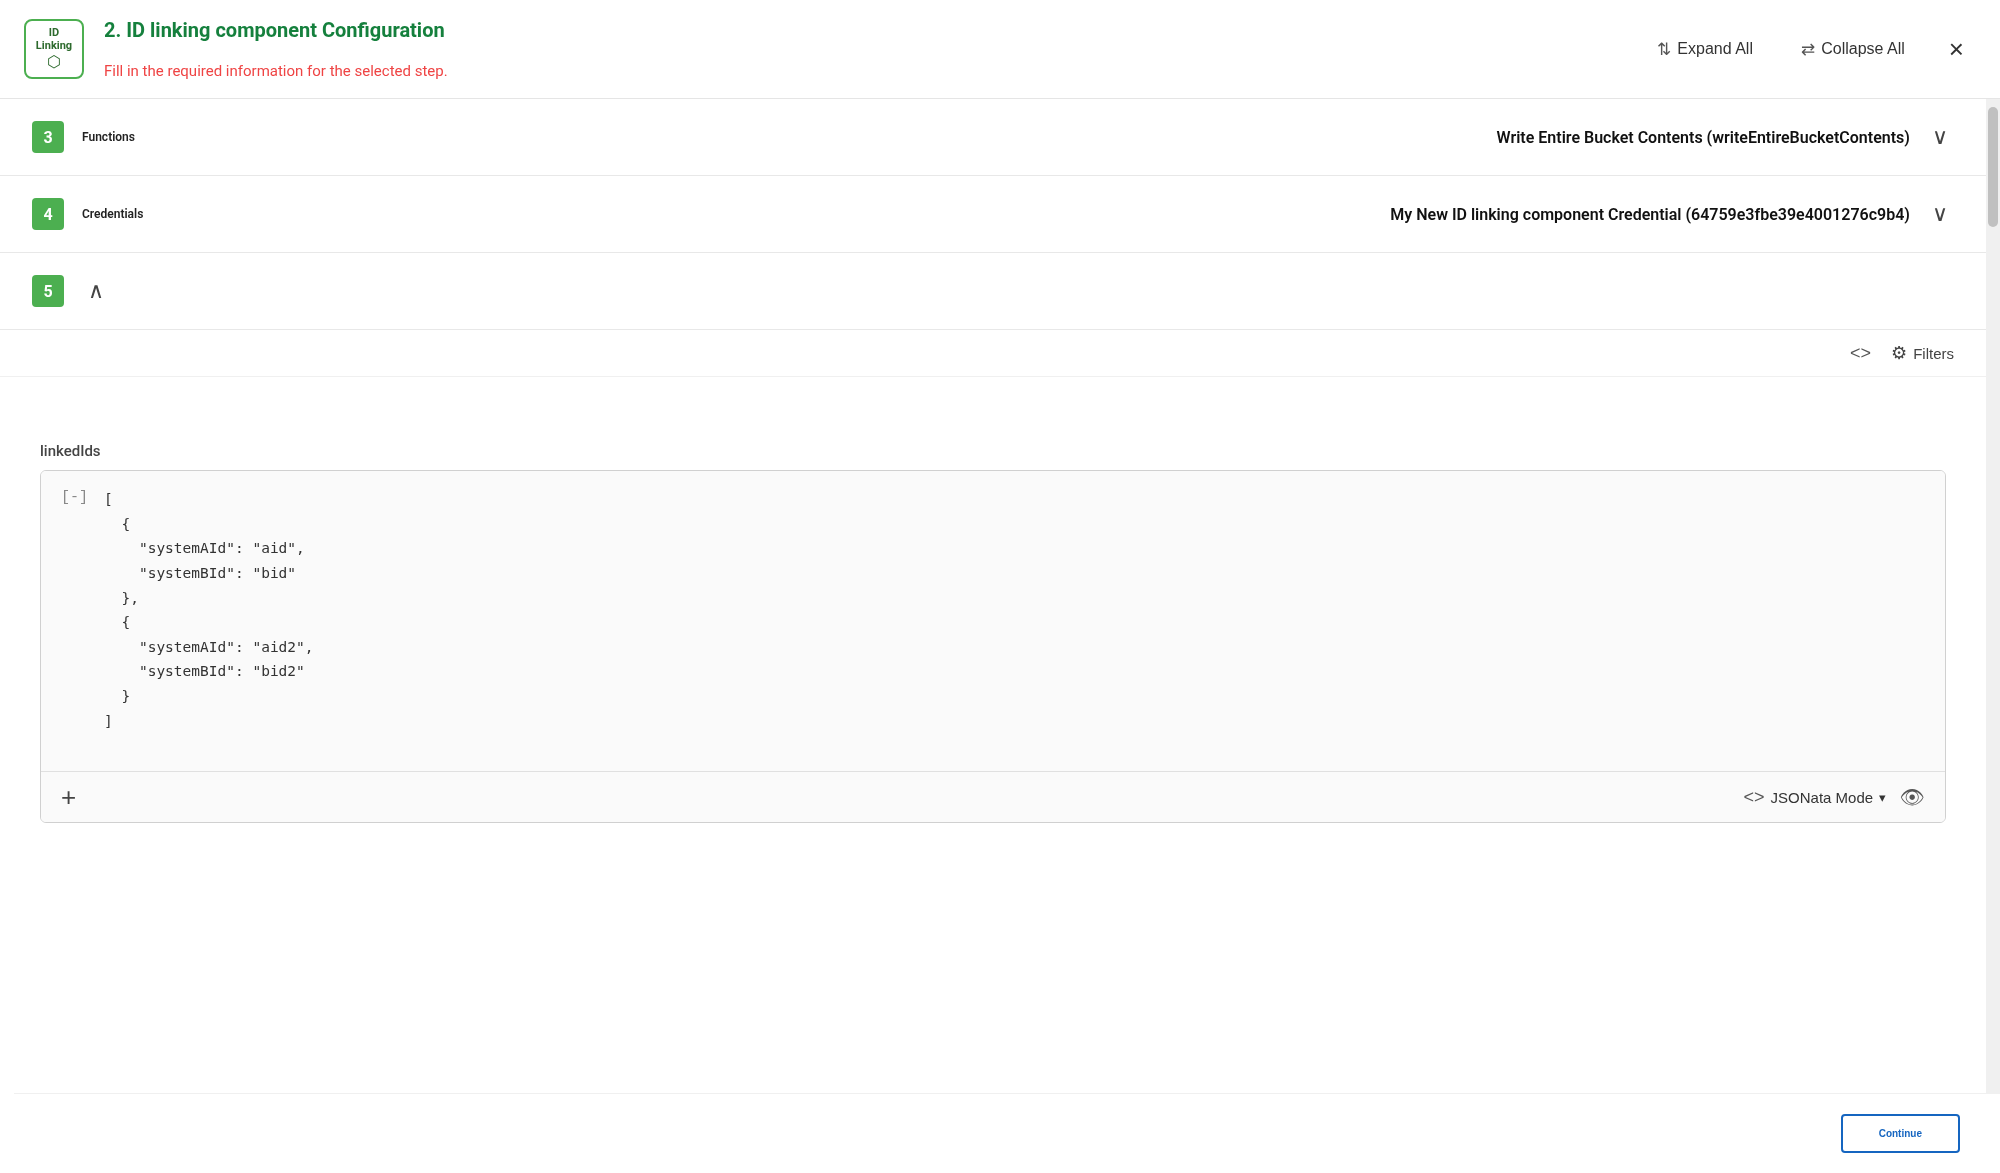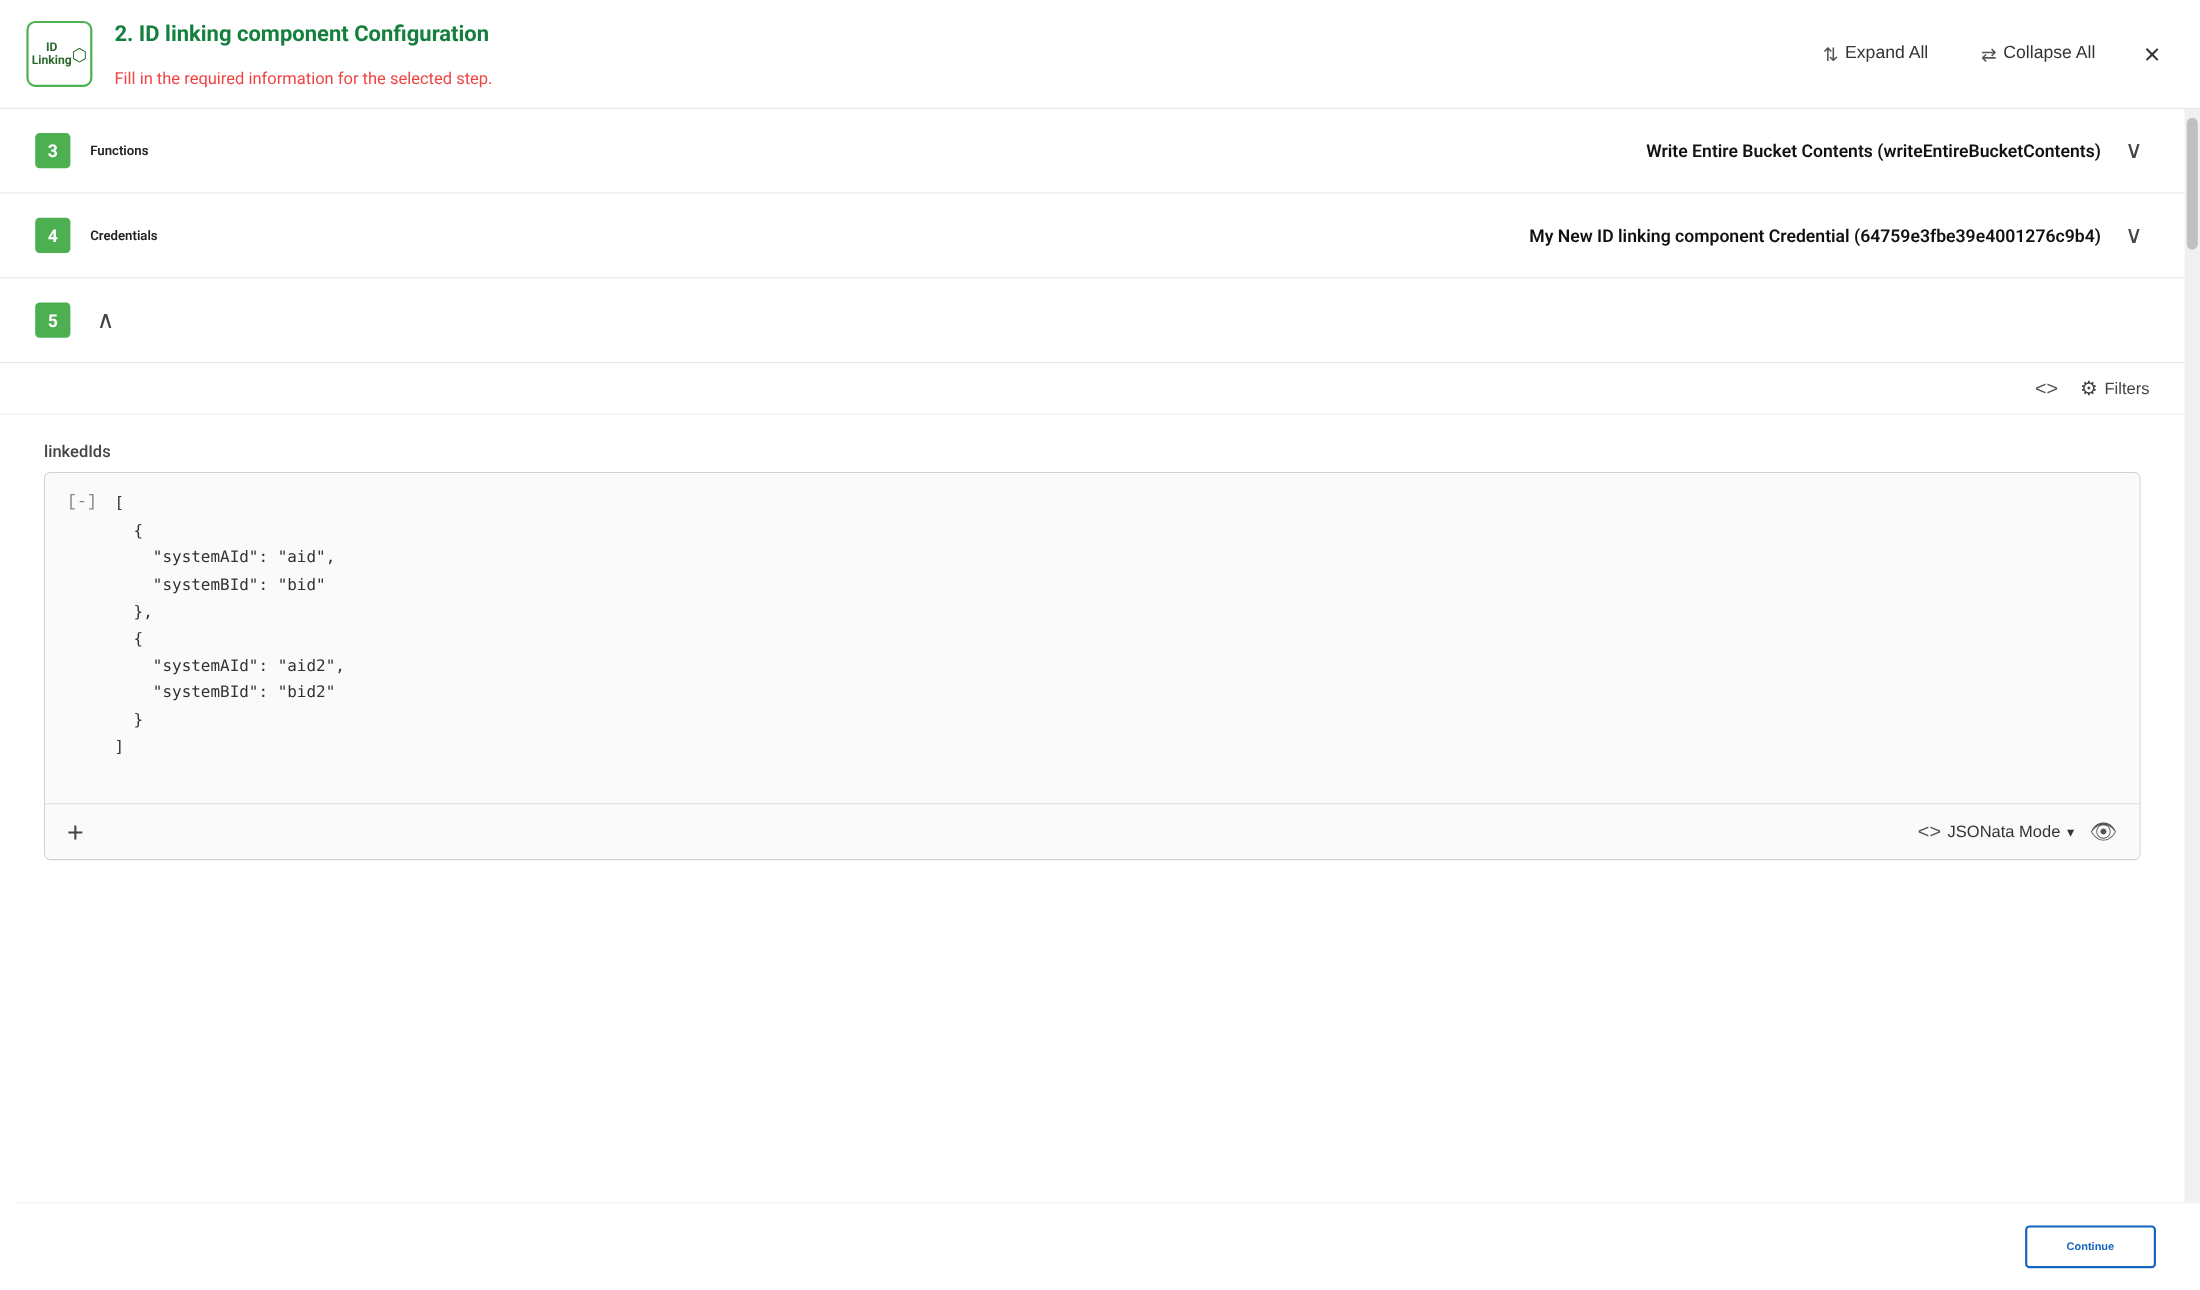--- a/index.html
+++ b/index.html
@@ -19,21 +19,21 @@
       padding: 18px 32px 18px 24px;
       border-bottom: 1px solid #e5e5e5;
       background: #fff;
     }
     .header-logo {
       width: 60px;
       height: 60px;
       border: 2px solid #4caf50;
       border-radius: 8px;
       display: flex;
-      flex-direction: row;
+      flex-direction: column;
       align-items: center;
       justify-content: center;
       margin-right: 20px;
       flex-shrink: 0;
     }
     .header-logo-text {
       font-size: 11px;
       font-weight: 700;
       color: #2d6a2d;
       line-height: 1.1;
@@ -178,20 +178,21 @@
       color: #555;
     }
     .filter-icon {
       font-size: 18px;
     }
     .json-field-label {
       font-size: 15px;
       color: #444;
       margin-bottom: 10px;
       font-weight: 500;
+      margin-top: 41px;
     }
     .json-gutter {
       color: #888;
       font-size: 15px;
       flex-shrink: 0;
       padding-top: 2px;
     }
     .json-code {
       flex: 1;
       white-space: pre;

